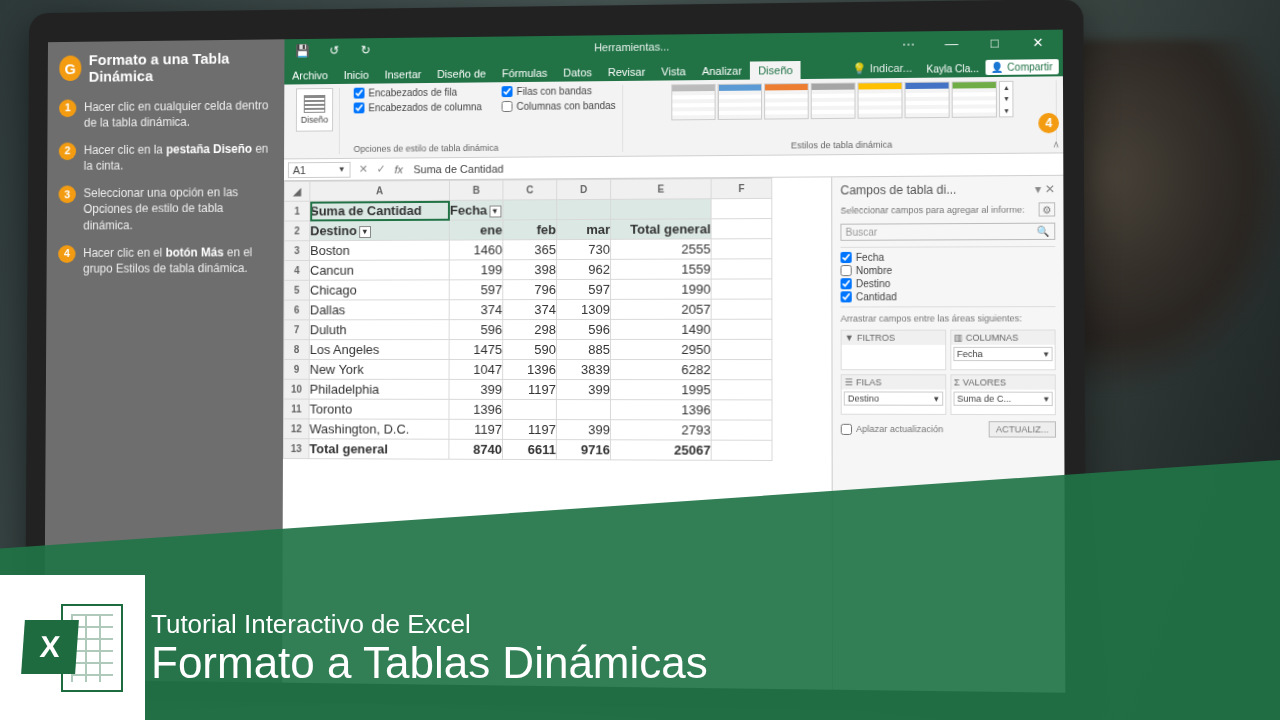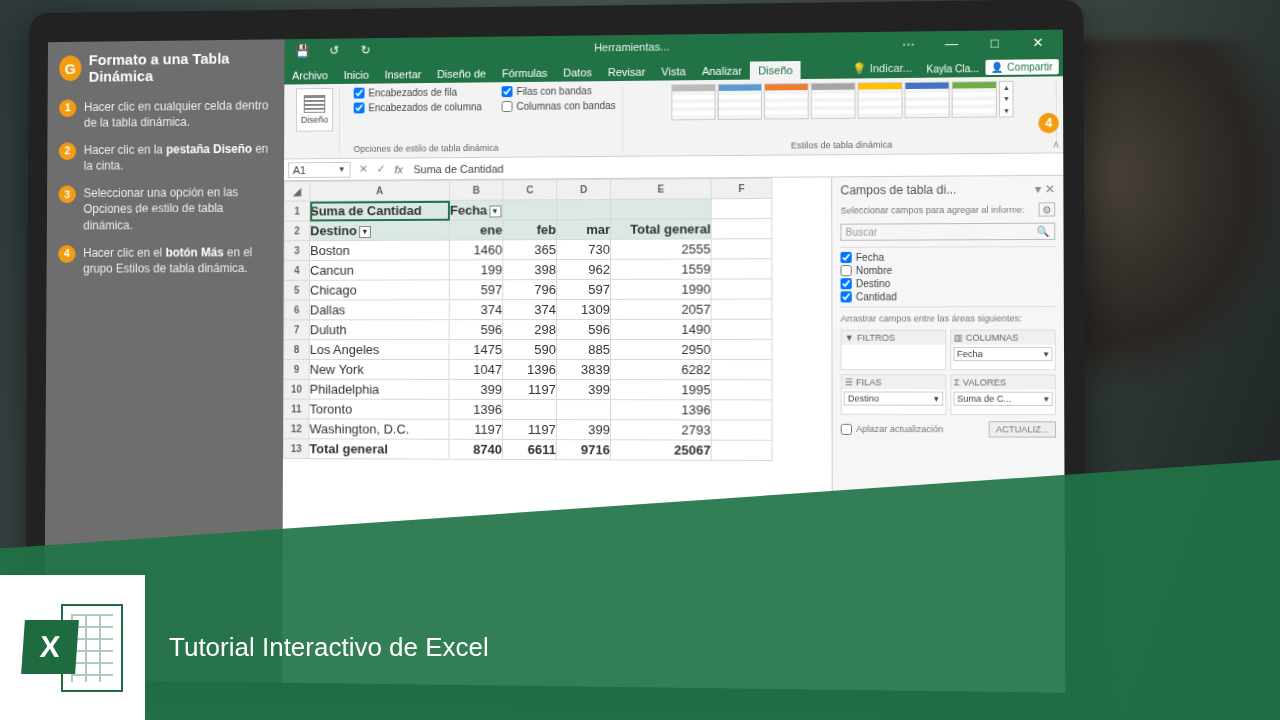--- a/index.html
+++ b/index.html
@@ -94,21 +94,21 @@
 
 
 .banner { position:absolute; left:0; bottom:0; width:100%; height:190px; pointer-events:none; }
 .banner-tri { position:absolute; left:0; bottom:0; width:100%; height:260px; background:#217346; opacity:.92; clip-path:polygon(0 34%,100% 0,100% 100%,0 100%); }
 .banner-content { position:absolute; left:0; bottom:0; height:145px; width:100%; display:flex; align-items:center; }
 .excel-logo { width:145px; height:145px; background:#fff; display:flex; align-items:center; justify-content:center; }
 .xl { width:100px; height:100px; position:relative; }
 .xl-sheet { position:absolute; right:0; top:6px; width:62px; height:88px; background:#fff; border:2px solid #1e6b40; }
 .xl-sheet::before { content:""; position:absolute; left:8px; top:8px; right:8px; bottom:8px; background:repeating-linear-gradient(#1e6b40 0 2px,transparent 2px 12px),repeating-linear-gradient(90deg,#1e6b40 0 2px,transparent 2px 14px); opacity:.35; }
 .xl-badge { position:absolute; left:0; top:22px; width:54px; height:54px; background:#1e6b40; color:#fff; display:flex; align-items:center; justify-content:center; font-size:30px; font-weight:600; transform:skewX(-4deg); }
-.banner-text { color:#fff; padding-left:24px; }
+.banner-text { color:#fff; padding-left:6px; }
 .bt1 { font-size:26px; font-weight:300; }
 .bt2 { font-size:44px; font-weight:300; line-height:1.05; }
 
 
 .person { position:absolute; right:-60px; top:40px; width:380px; height:680px; background:radial-gradient(ellipse 60% 40% at 40% 20%,#4a4238 0%,#2a2420 60%,transparent 80%); filter:blur(4px); opacity:.9; pointer-events:none; }
 </style>
 </head>
 <body>
 
 <div class="photo-bg"></div>
@@ -488,15 +488,16 @@
   <div class="banner-tri"></div>
   <div class="banner-content">
     <div class="excel-logo">
       <div class="xl">
           <div class="xl-sheet"></div>
           <div class="xl-badge">X</div>
         </div>
     </div>
     <div class="banner-text">
       <div class="bt1">Tutorial Interactivo de Excel</div>
+      <div class="bt2">Formato a Tablas Dinámicas</div>
     </div>
   </div>
 </div>
 
 </body></html>

